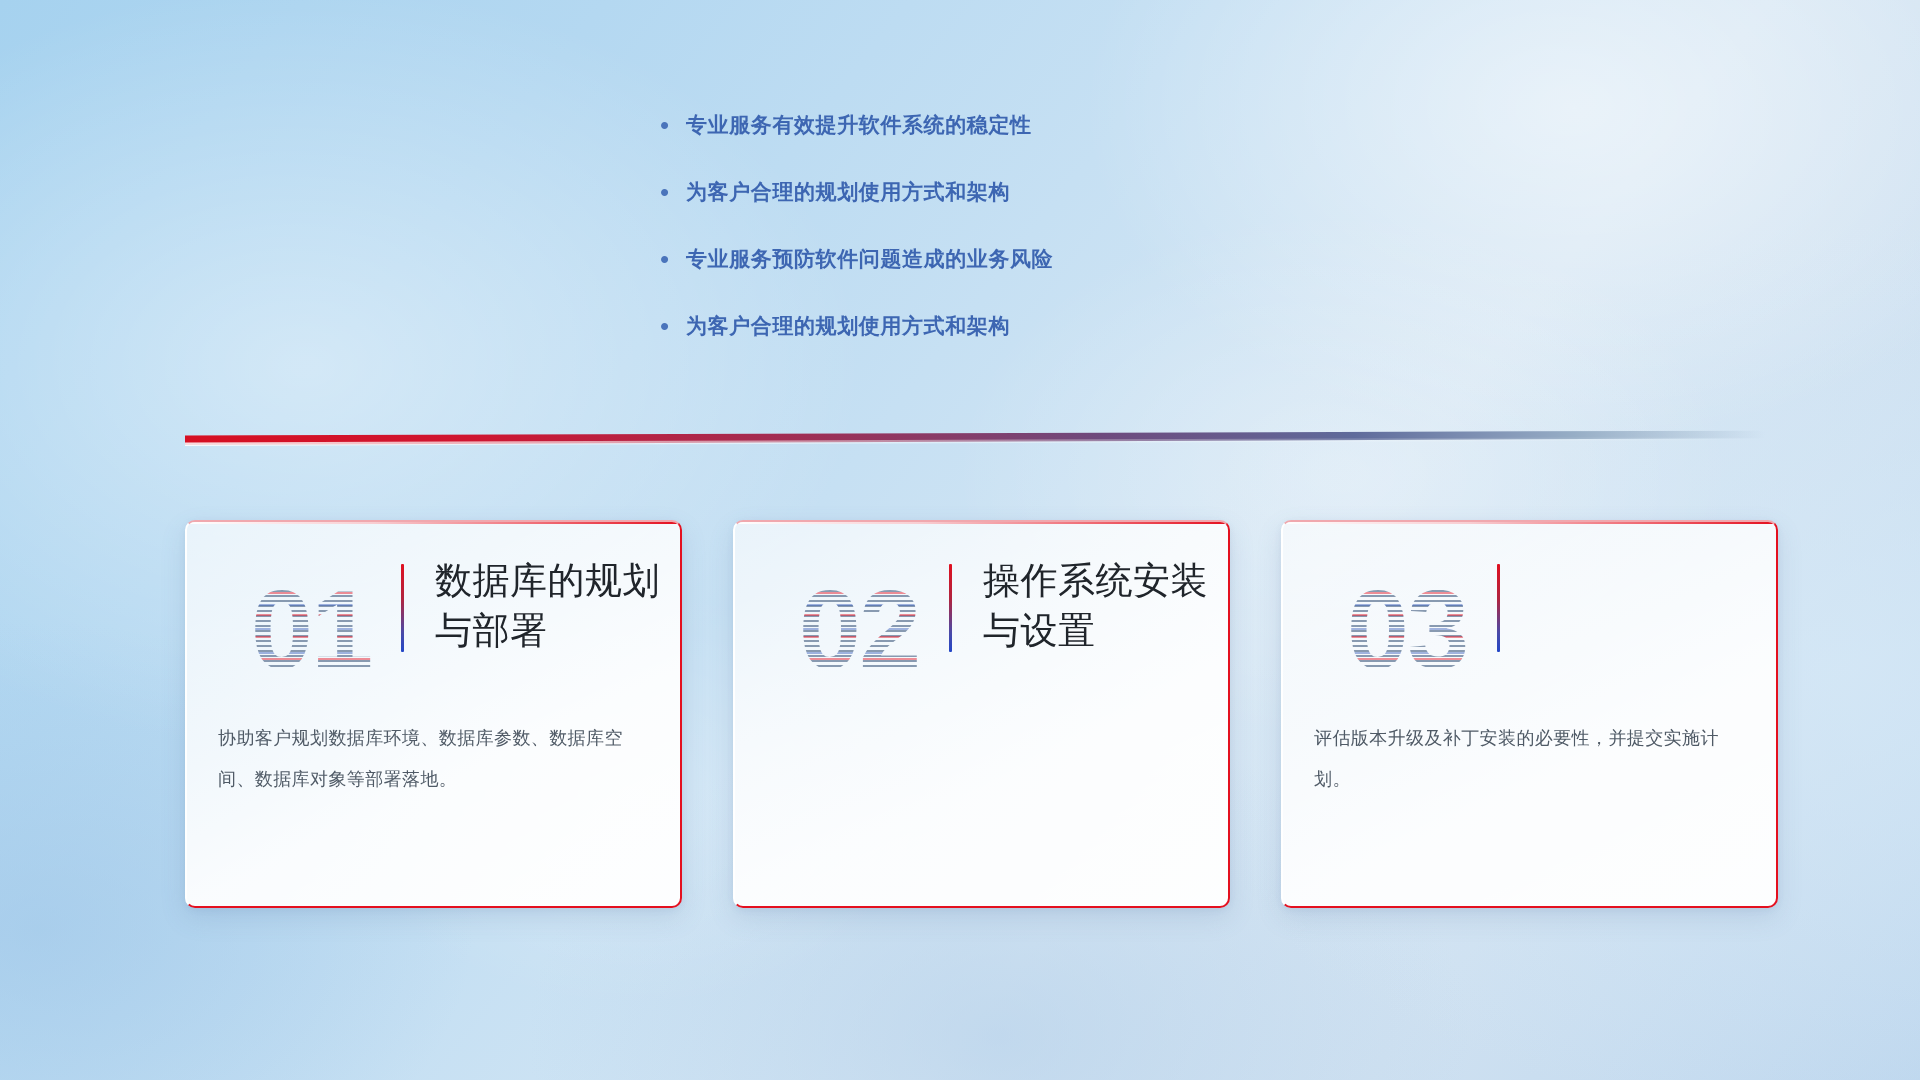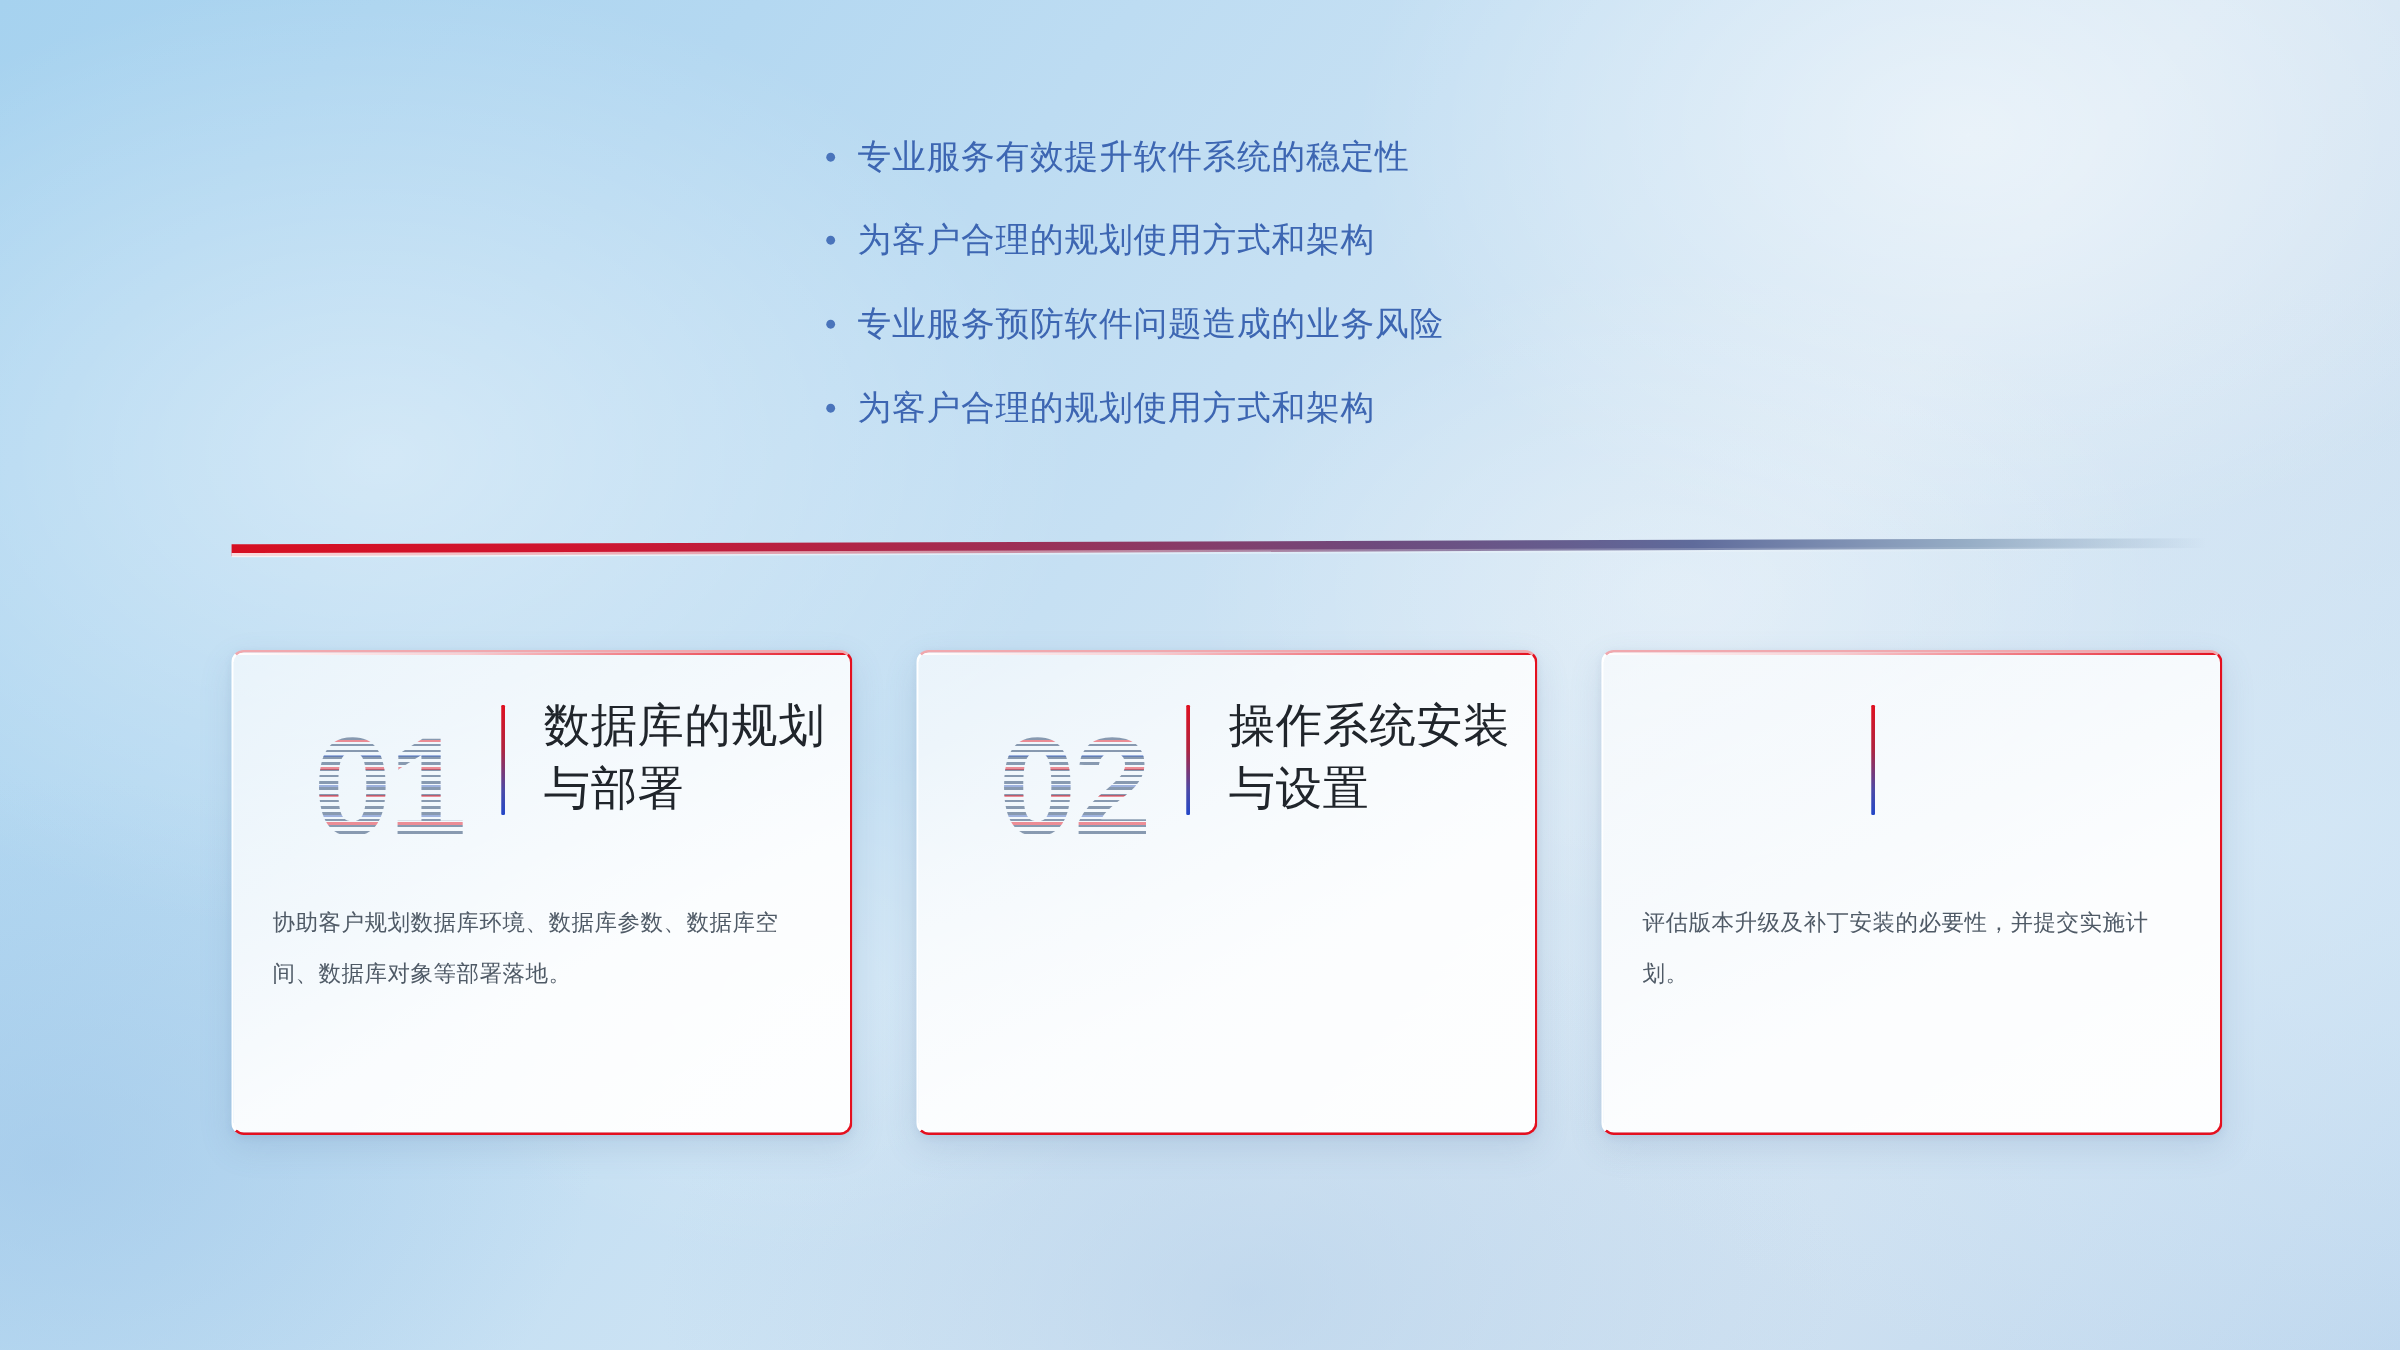--- a/index.html
+++ b/index.html
@@ -21,21 +21,21 @@
   .bg2{position:absolute;inset:0;
     background:
       radial-gradient(560px 380px at 70% 44%, rgba(255,255,255,0.30) 0%, rgba(255,255,255,0) 70%),
       radial-gradient(420px 300px at 33% 74%, rgba(255,255,255,0.22) 0%, rgba(255,255,255,0) 70%);
   }
 
   
   .bullets{position:absolute;left:660px;top:105px;width:760px;}
   .bullet{display:flex;align-items:flex-start;margin-bottom:27px;}
   .dot{width:26px;flex:0 0 26px;color:#4a74bb;font-size:26px;line-height:40px;text-align:left;}
-  .btxt{font-size:27px;line-height:40px;color:#3d66b2;letter-spacing:.6px;font-weight:400;}
+  .btxt{font-size:21px;line-height:40px;color:#3d66b2;letter-spacing:.6px;font-weight:700;}
 
   
   .divider{position:absolute;left:185px;top:430px;width:1580px;height:16px;}
   .divider .seg{position:absolute;left:0;top:0;width:100%;height:100%;}
   .d-red{
     background:linear-gradient(90deg,#d60f22 0%,#cf1530 18%,#9d2f56 40%,#6e4a7d 58%,#5f6b9b 74%,#97aec6 88%,rgba(190,207,223,0) 100%);
     clip-path:polygon(0 34%, 100% 4%, 100% 52%, 0 94%);
     height:16px;
   }
   .d-hl{
@@ -173,18 +173,24 @@
       <div class="vbar"></div>
       <div class="title">
         <div>操作系统安装</div>
         <div>与设置</div>
       </div>
     </div>
   </div>
 
   <div class="card c3">
     <div class="card-head">
+      <div class="numwrap">
+        <span class="num">
+          <span class="glyph">03</span>
+          <span class="glyph tint">03</span>
+        </span>
+      </div>
       <div class="vbar"></div>
     </div>
     <div class="body">评估版本升级及补丁安装的必要性，并提交实施计划。</div>
   </div>
 
 </div>
 
 </body></html>

